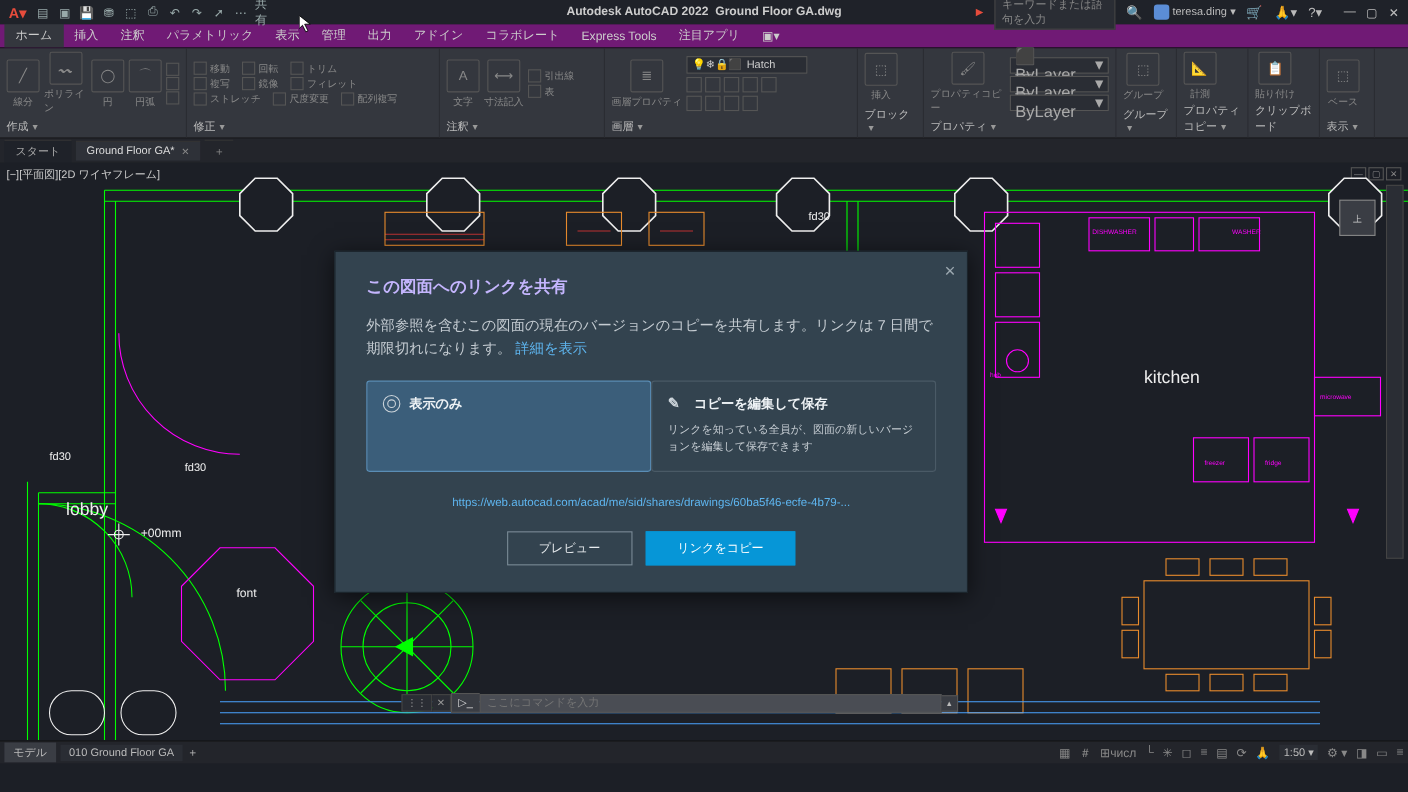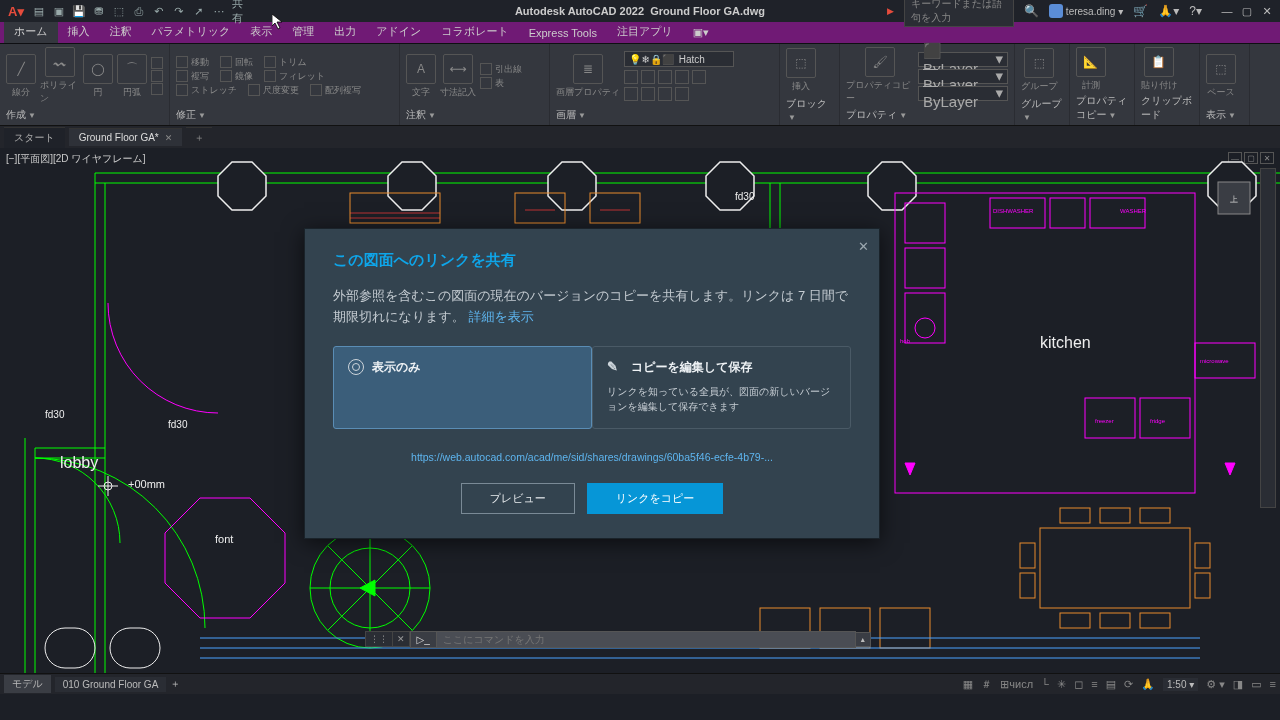--- a/index.html
+++ b/index.html
@@ -79,21 +79,21 @@
 .status .left{display:flex;align-items:center;gap:4px;}
 .status .left .mtab{background:#3a3d44;padding:2px 8px;}
 .status .left .ltab{padding:2px 8px;background:#2a2d34;}
 .status .right{display:flex;align-items:center;gap:8px;}
 .status .right .sb{color:#888;font-size:11px;}
 .status .right .zoom{background:#2a2d34;padding:1px 4px;}
 
 
 .dialog{position:absolute;left:304px;top:228px;width:576px;background:#33434f;border:1px solid #1a232a;box-shadow:0 4px 20px rgba(0,0,0,.6);padding:22px 28px 24px;color:#d8dde2;}
 .dialog .close{position:absolute;right:10px;top:10px;color:#9ca8b0;font-size:13px;}
-.dialog h2{font-size:15px;font-weight:600;color:#0ea5e9;margin-bottom:16px;}
+.dialog h2{font-size:15px;font-weight:600;color:#c4b5fd;margin-bottom:16px;}
 .dialog .desc{font-size:13px;line-height:1.6;color:#c5ccd2;margin-bottom:18px;}
 .dialog .desc a{color:#5eb5ef;text-decoration:none;}
 .cards{display:flex;margin-bottom:22px;}
 .card{flex:1;border:1px solid #4a5a66;border-radius:3px;padding:12px 14px 14px;background:#33434f;}
 .card.sel{background:#3b5e7a;border-color:#5a8db5;}
 .card .ct{display:flex;align-items:center;gap:8px;font-size:12px;font-weight:600;color:#eef2f5;margin-bottom:8px;}
 .card .ct .cic{width:16px;height:16px;border:1.5px solid #cdd5db;border-radius:8px;display:inline-block;position:relative;}
 .card.sel .ct .cic::after{content:"";position:absolute;inset:3px;border:1.5px solid #cdd5db;border-radius:6px;}
 .card .cd{font-size:10px;line-height:1.5;color:#c5ccd2;}
 .card:not(.sel) .ct .cic{border-radius:2px;border:none;}

